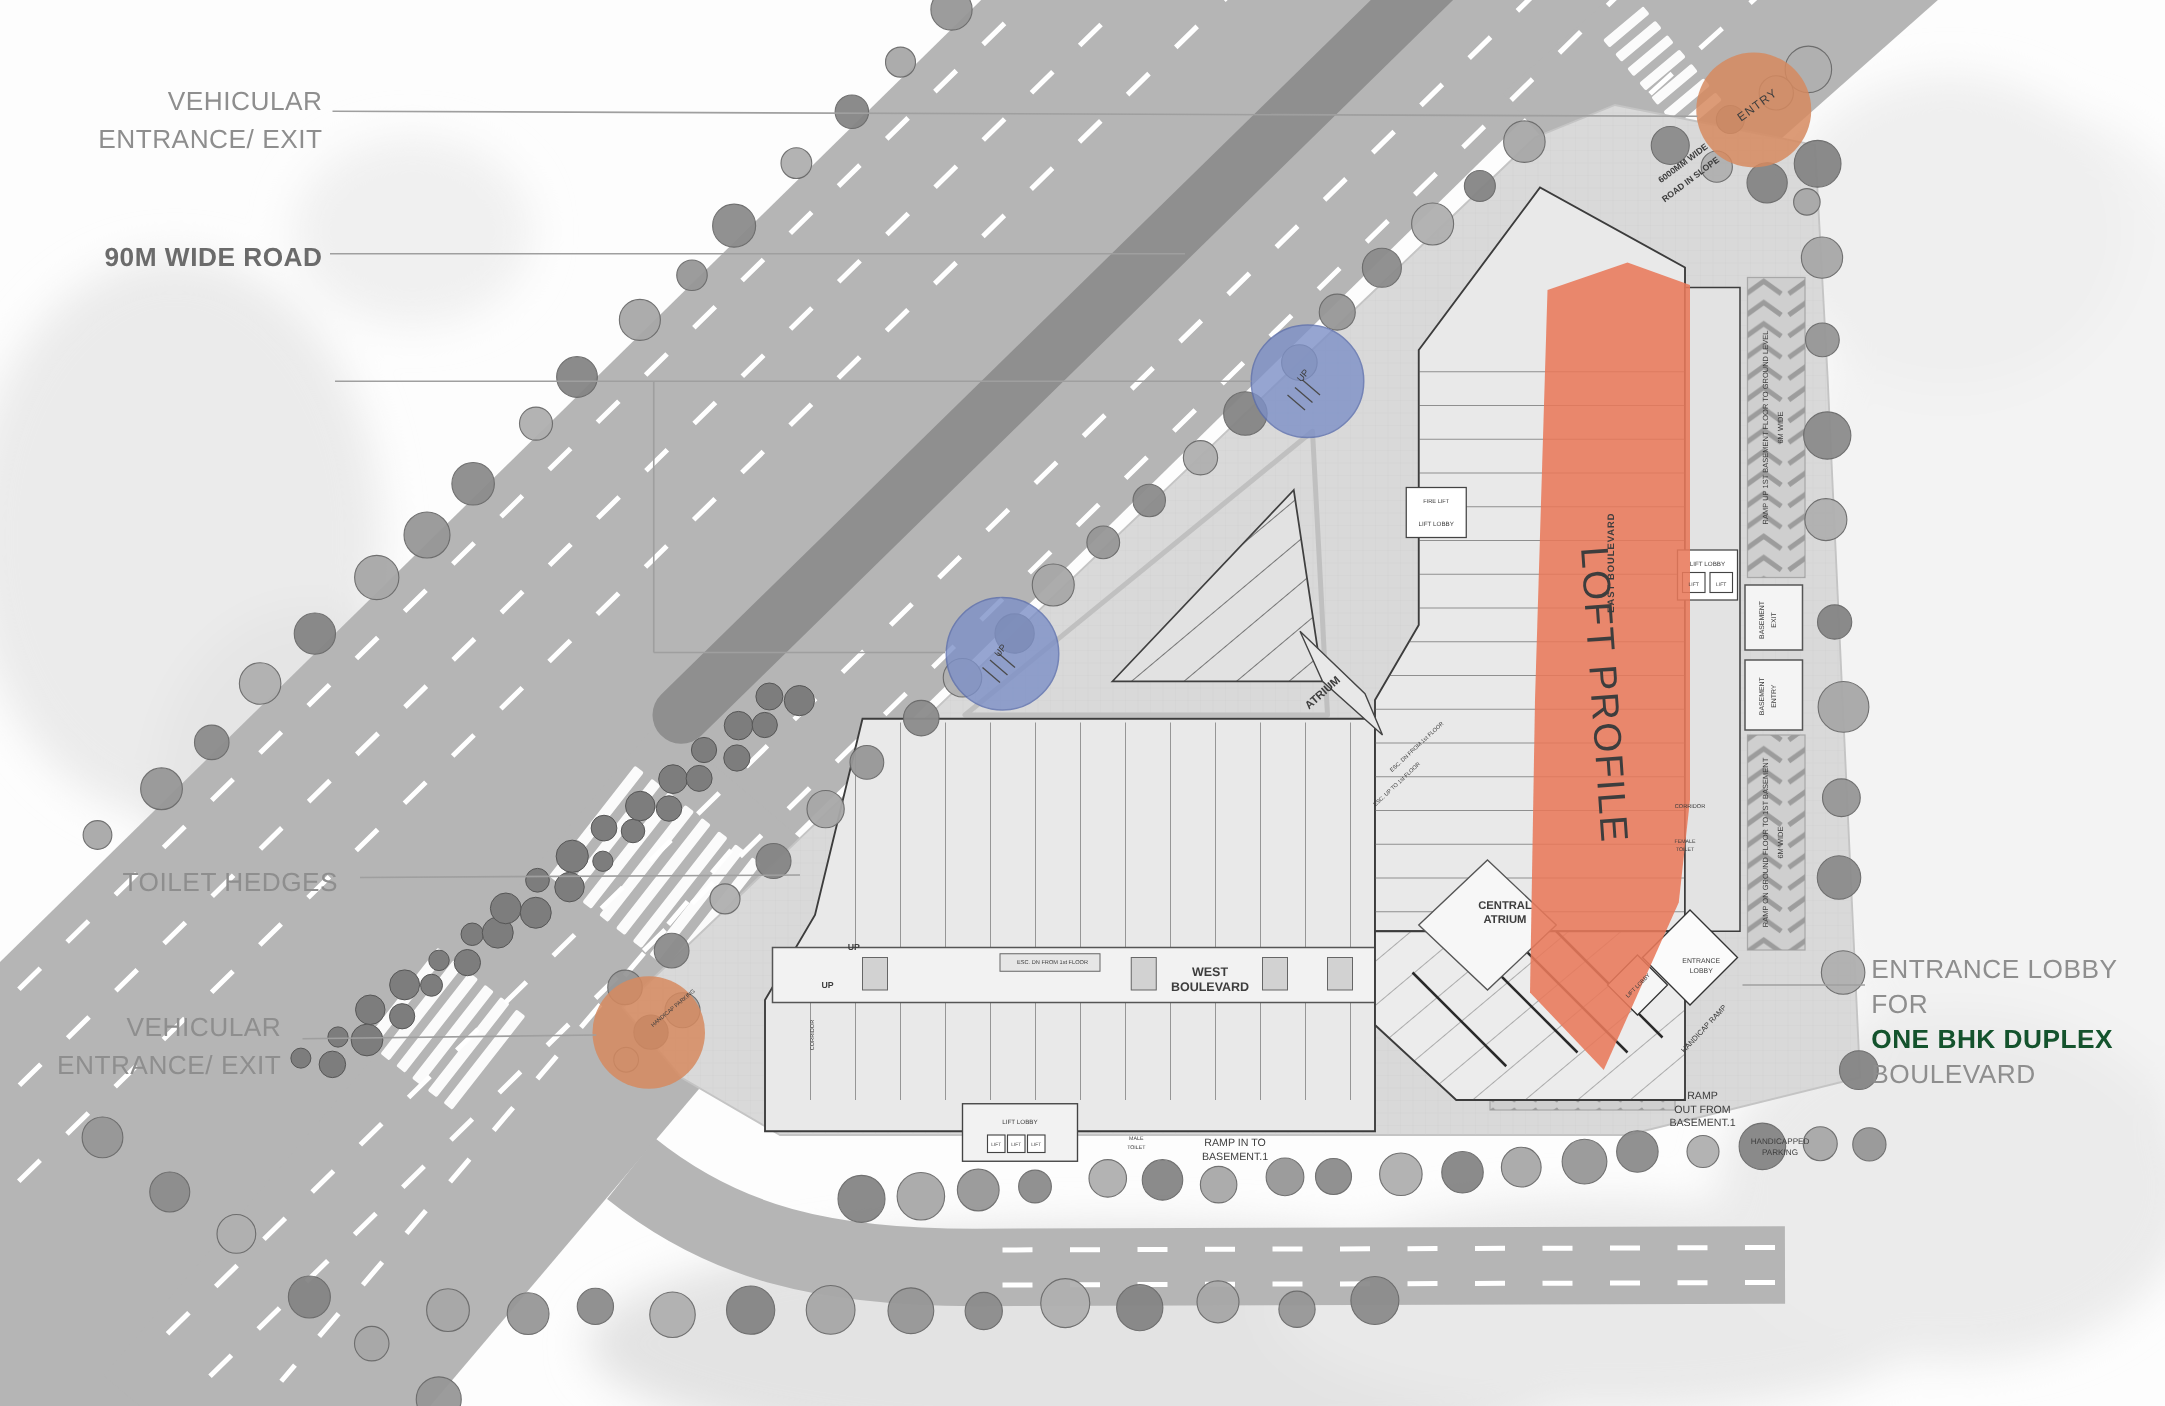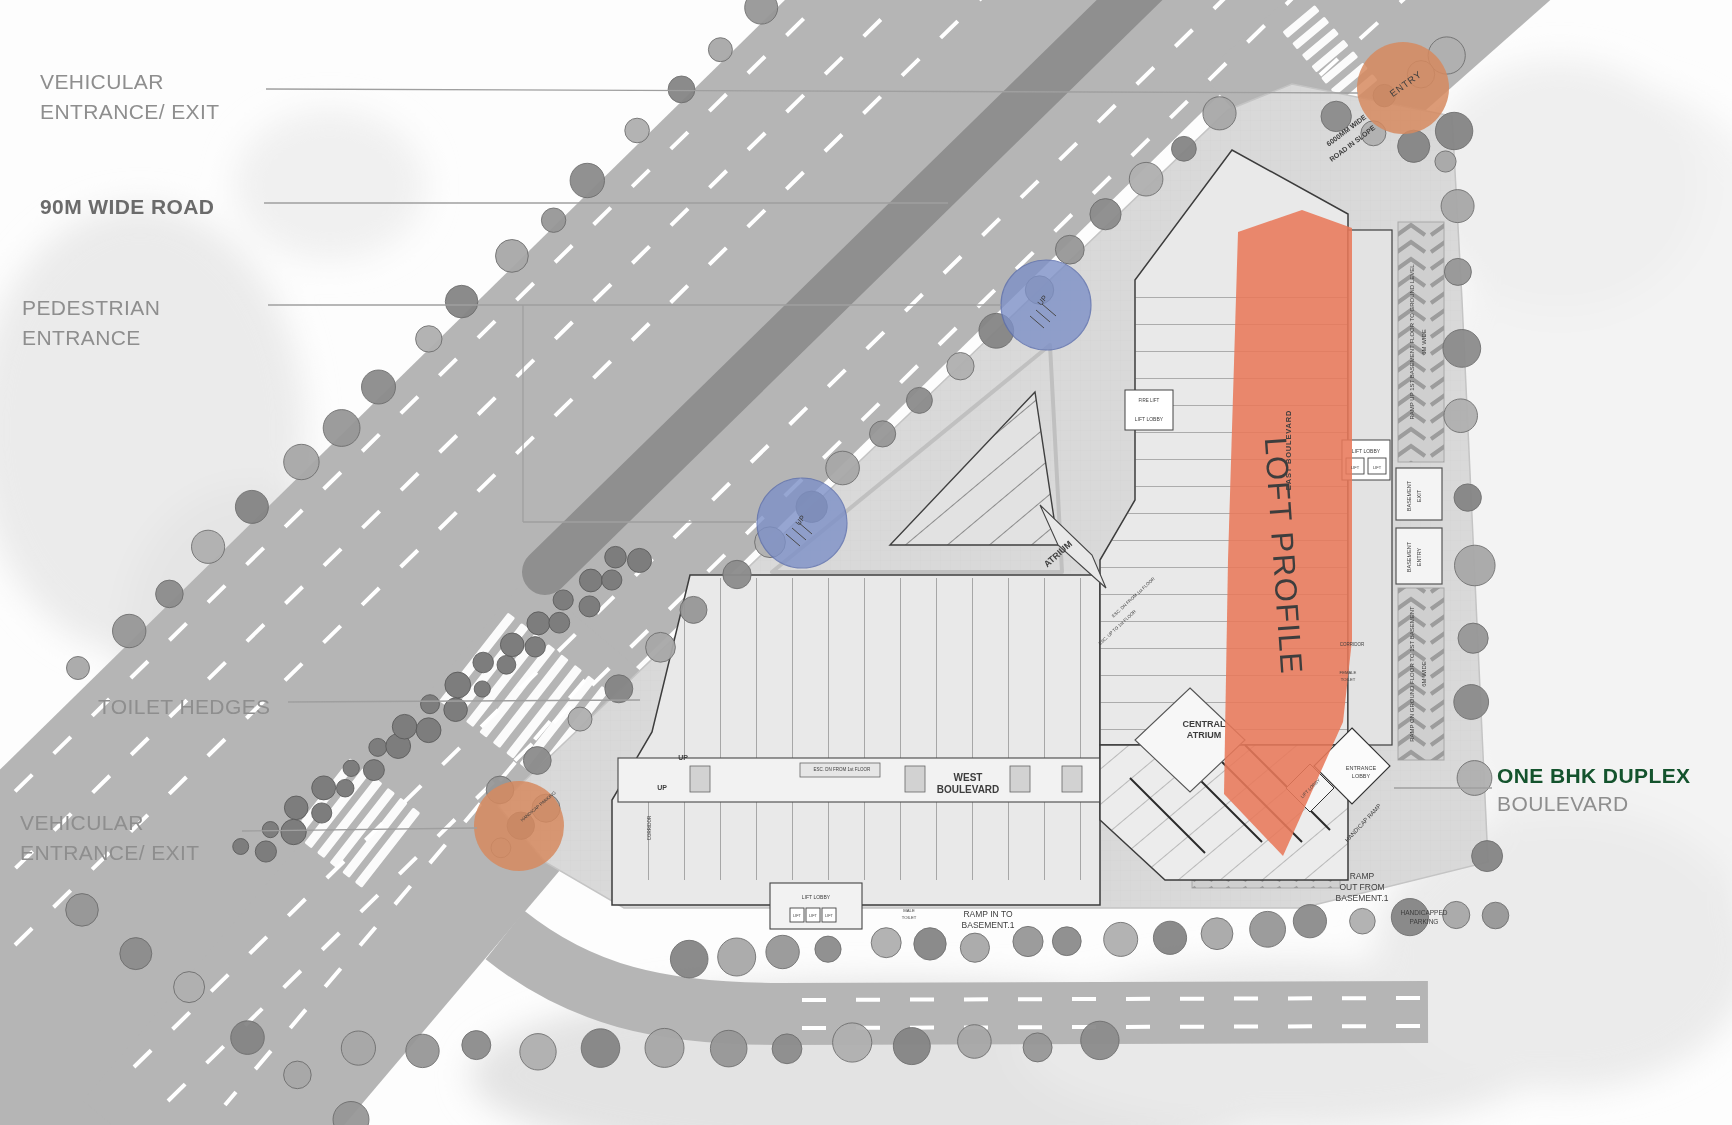--- a/index.html
+++ b/index.html
@@ -1,20 +1,20 @@
 <!DOCTYPE html>
 <html><head>
 <meta charset="utf-8">
 <style>
   html,body{margin:0;padding:0;background:#fff;}
   #stage{position:relative;width:1732px;height:1125px;overflow:hidden;background:#fdfdfd;
          font-family:"Liberation Sans",sans-serif;}
   svg{position:absolute;left:0;top:0;font-family:"Liberation Sans",sans-serif;}
   .callout{position:absolute;font-size:21px;line-height:1.42;color:#8e8e8e;letter-spacing:.4px;}
-  .callout.right{text-align:left;}
+  .callout.right{text-align:right;}
   .callout .b{font-weight:bold;color:#14532d;}
   #c-road{font-weight:bold;color:#6b6b6b;}
   #c-lobby{line-height:1.33;}
   text{fill:#3d3d3d;}
 </style>
 </head>
 <body>
 
 <div id="stage">
 <svg width="1732" height="1125" viewBox="0 0 1732 1125">
@@ -404,27 +404,25 @@
   </g>
 </svg>
 
 <div class="callout right" id="c-veh-top" style="left:40px;top:67px;width:218px;">
   <div>VEHICULAR</div>
   <div>ENTRANCE/ EXIT</div>
 </div>
 <div class="callout right" id="c-road" style="left:40px;top:192px;width:218px;">
   <div>90M WIDE ROAD</div>
 </div>
-<div class="callout right" id="c-ped" style="left:22px;top:293px;width:238px;">
-  <div>PEDESTRIAN ENTRANCE</div>
-</div>
 <div class="callout" id="c-hedge" style="left:98px;top:692px;width:190px;">
   <div>TOILET HEDGES</div>
 </div>
 <div class="callout right" id="c-veh-bot" style="left:20px;top:808px;width:205px;">
   <div>VEHICULAR</div>
   <div>ENTRANCE/ EXIT</div>
 </div>
 <div class="callout" id="c-lobby" style="left:1497px;top:762px;width:232px;">
+  <div>ENTRANCE LOBBY FOR</div>
   <div class="b">ONE BHK DUPLEX</div>
   <div>BOULEVARD</div>
 </div>
 </div>
 
 </body></html>

